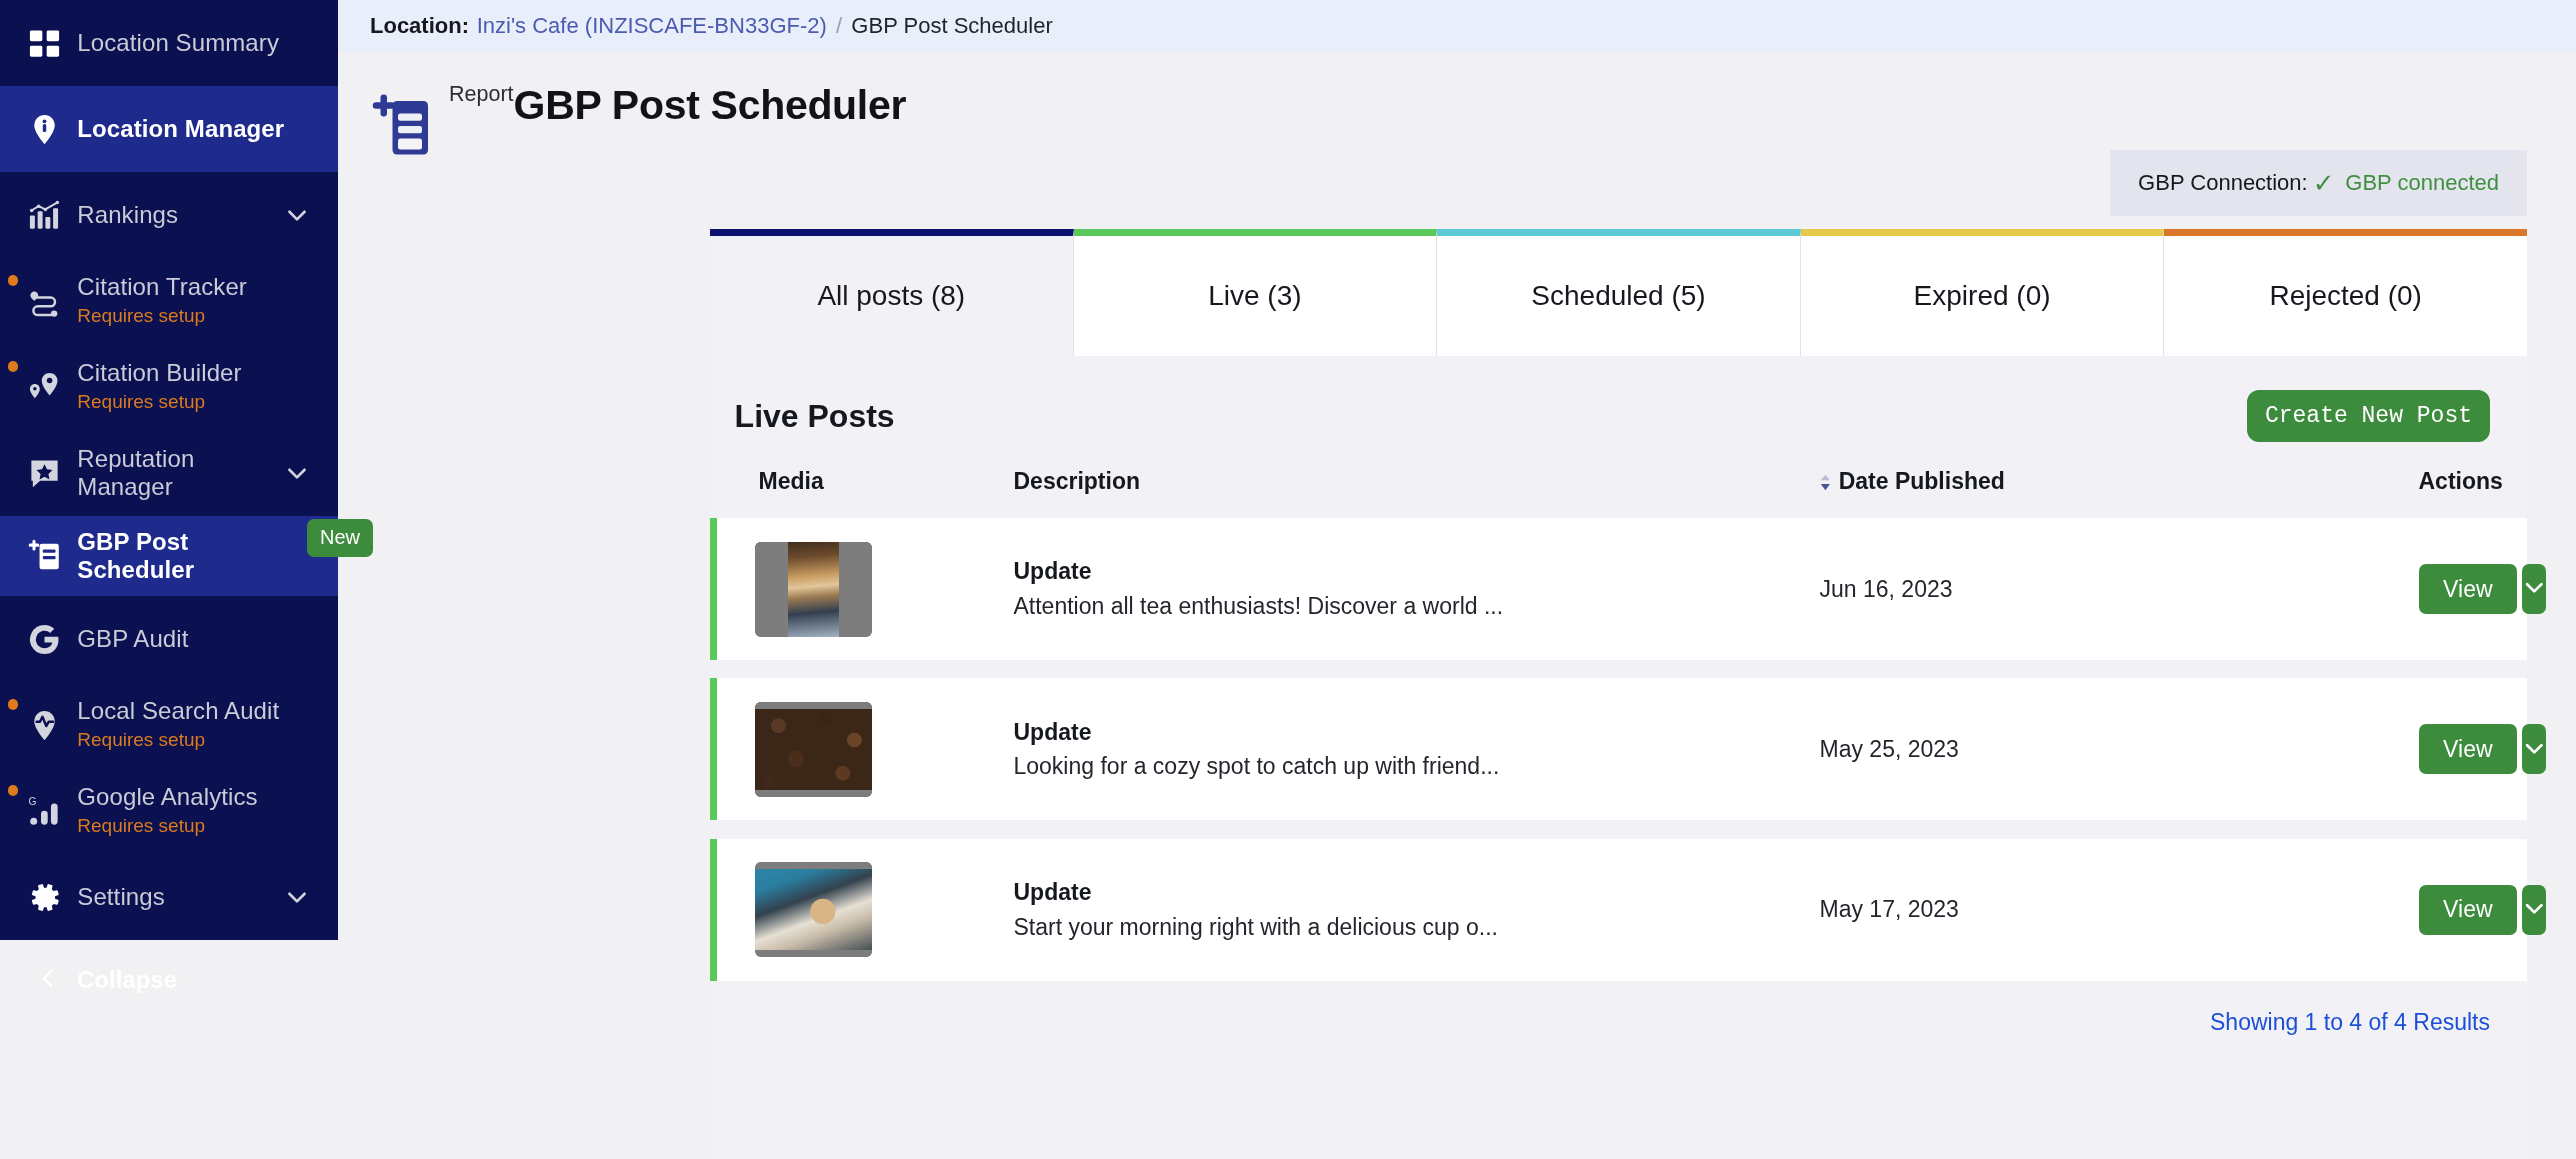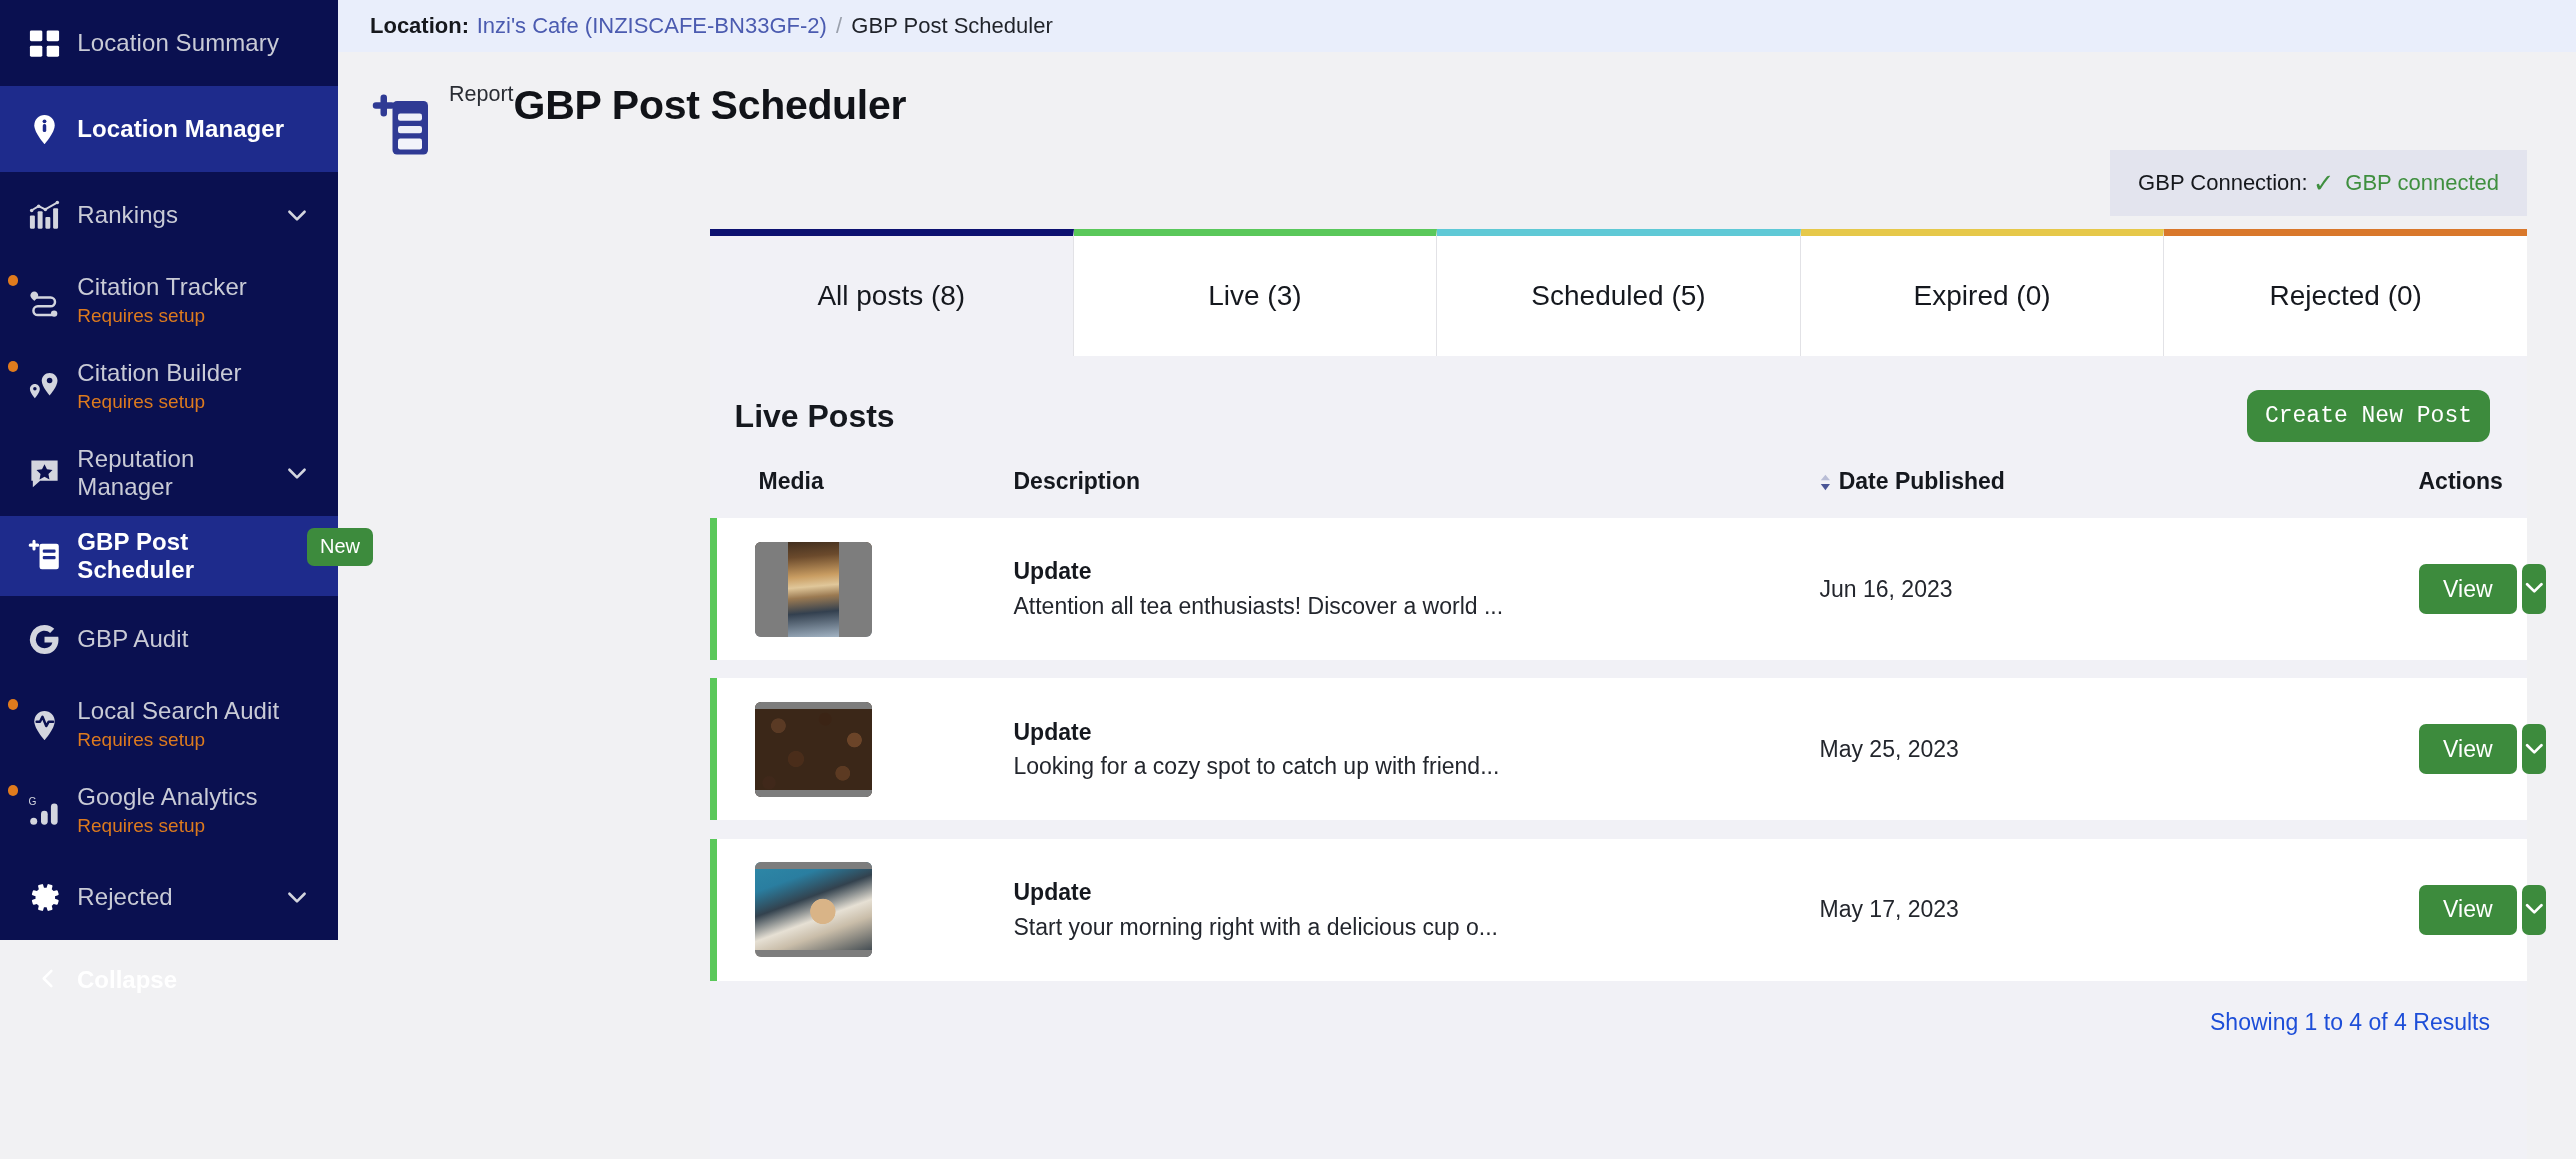--- a/index.html
+++ b/index.html
@@ -41,21 +41,21 @@
   .nav-sub { font-size: 19px; line-height: 1.3; color: #dd7a1e; margin-top: 2.3px; }
   .nav-chevron { width: 31px; height: 31px; display:flex; align-items:center; justify-content:center; }
   .nav-chevron svg { width: 26px; height: 26px; }
   .dot {
     position: absolute; left: 7.7px; top: 17px;
     width: 10.8px; height: 10.8px; border-radius: 50%;
     background: #e07b1d;
   }
   .new-badge {
     position: absolute;
-    right: -35px; top: 12px;
+    right: -35px; top: 3px;
     background: #3d8b3d; color: #fff;
     font-size: 20px; line-height: 1;
     padding: 8.4px 13px 10px;
     border-radius: 7px;
     z-index: 9;
     white-space: nowrap;
   }
   .collapse-item {
     display: flex; align-items: center;
     padding: 0 21.5px 0 37px;
@@ -398,21 +398,21 @@
       </div>
     </div>
 
     <div class="nav-item">
       <span class="nav-icon">
         <svg viewBox="0 0 24 24" fill="#ffffff">
             <path d="M12 8.2a3.8 3.8 0 1 0 0 7.6 3.8 3.8 0 0 0 0-7.6zm9.2 5.3l-2-.6a7.5 7.5 0 0 0 0-1.8l2-.6a.7.7 0 0 0 .5-.85l-.6-2.1a.7.7 0 0 0-.83-.48l-2 .5a7.6 7.6 0 0 0-1.3-1.3l.5-2a.7.7 0 0 0-.48-.84l-2.1-.6a.7.7 0 0 0-.85.5l-.6 2a7.5 7.5 0 0 0-1.8 0l-.6-2a.7.7 0 0 0-.85-.5l-2.1.6a.7.7 0 0 0-.48.84l.5 2a7.6 7.6 0 0 0-1.3 1.3l-2-.5a.7.7 0 0 0-.83.48l-.6 2.1a.7.7 0 0 0 .5.85l2 .6a7.5 7.5 0 0 0 0 1.8l-2 .6a.7.7 0 0 0-.5.85l.6 2.1a.7.7 0 0 0 .83.48l2-.5a7.6 7.6 0 0 0 1.3 1.3l-.5 2a.7.7 0 0 0 .48.84l2.1.6a.7.7 0 0 0 .85-.5l.6-2a7.5 7.5 0 0 0 1.8 0l.6 2a.7.7 0 0 0 .85.5l2.1-.6a.7.7 0 0 0 .48-.84l-.5-2a7.6 7.6 0 0 0 1.3-1.3l2 .5a.7.7 0 0 0 .83-.48l.6-2.1a.7.7 0 0 0-.5-.85z"></path>
           </svg>
       </span>
       <div class="nav-body">
-        <span class="nav-label">Rejected</span>
+        <span class="nav-label">Settings</span>
       </div>
       <span class="nav-chevron">
         <svg viewBox="0 0 24 24" fill="none" stroke="#d3d5de" stroke-width="2.4" stroke-linecap="round" stroke-linejoin="round">
             <polyline points="5 9 12 16 19 9"></polyline>
           </svg>
       </span>
     </div>
 
     <div class="collapse-item">
       <span>

